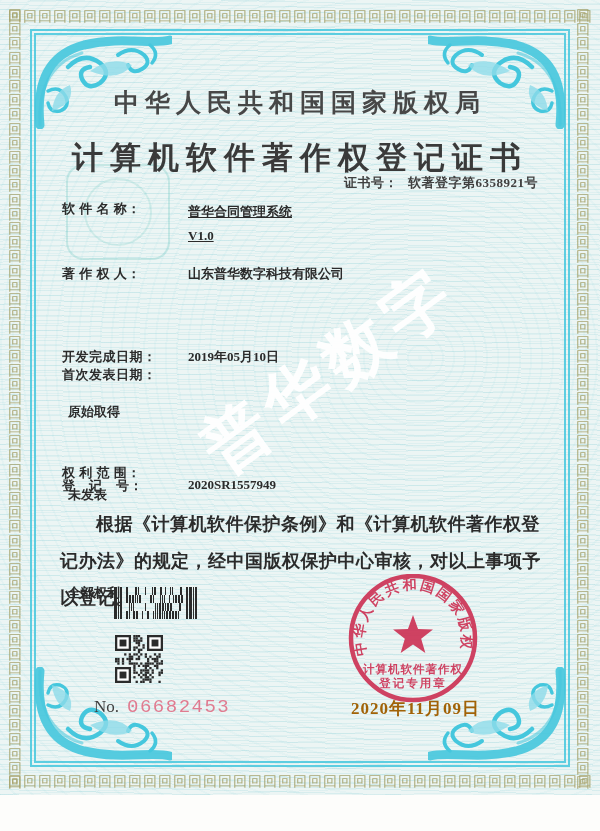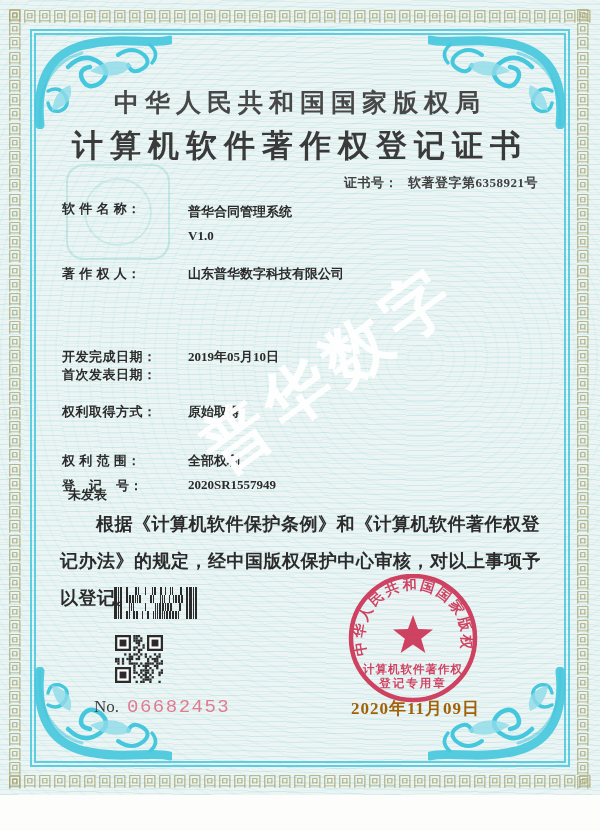--- a/index.html
+++ b/index.html
@@ -22,29 +22,29 @@
   
   .cyan-frame{position:absolute;left:30px;top:29px;right:30px;bottom:64px;border:6px double rgba(69,199,221,.85);}
   .corner{position:absolute;width:138px;height:96px;}
   .c-tl{left:34px;top:33px;} .c-tr{right:34px;top:33px;transform:scaleX(-1);}
   .c-bl{left:34px;bottom:68px;transform:scaleY(-1);} .c-br{right:34px;bottom:68px;transform:scale(-1,-1);}
   
   .emboss{position:absolute;left:66px;top:164px;width:100px;height:92px;border:2px solid rgba(110,200,192,.30);border-radius:18px;}
   .emboss::after{content:"";position:absolute;left:16px;top:12px;width:64px;height:64px;border:2px solid rgba(110,200,192,.22);border-radius:50%;}
   
   .issuer{position:absolute;left:0;right:0;top:86px;text-align:center;font-size:25px;font-weight:700;letter-spacing:6px;color:#474747;}
-  .cert-title{position:absolute;left:0;right:0;top:125px;text-align:center;font-size:31px;font-weight:800;letter-spacing:7px;color:#3a3a3a;}
+  .cert-title{position:absolute;left:0;right:0;top:137px;text-align:center;font-size:31px;font-weight:800;letter-spacing:7px;color:#3a3a3a;}
   .cert-no{position:absolute;right:62px;top:174px;font-size:13px;font-weight:700;color:#404040;letter-spacing:.5px;}
   .cert-no .lbl{margin-right:10px;}
   
   .row{position:absolute;left:62px;display:flex;font-size:13px;font-weight:700;color:#2b2b2b;z-index:2;}
   .flabel{flex:0 0 120px;letter-spacing:.5px;}
   .fvalue{margin-left:6px;}
-  .vline{display:block;line-height:24px;}
-  .r1{top:200px;} .r2{top:265px;} .r3{top:348px;} .r4{top:366px;flex-direction:column;} .r5{top:403px;} .r6{top:452px;} .r7{top:477px;}
+  .vline{display:block;line-height:24px;text-decoration:underline;}
+  .r1{top:200px;} .r2{top:265px;} .r3{top:348px;} .r4{top:366px;flex-direction:column;} .r5{top:403px;} .r6{top:464px;flex-direction:column;} .r7{top:477px;}
   .statement{position:absolute;left:60px;right:56px;top:506px;font-size:18px;font-weight:600;line-height:2.05;color:#2b2b2b;text-indent:2em;letter-spacing:.5px;z-index:2;}
   
   .watermark{position:absolute;left:150px;top:295px;width:360px;height:150px;display:flex;align-items:center;justify-content:center;
     transform:rotate(-36deg);font-size:66px;font-weight:800;color:#ffffff;letter-spacing:8px;z-index:5;opacity:.96;
     font-family:"Liberation Sans",sans-serif;white-space:nowrap;}
   
   .barcode{position:absolute;left:110px;top:587px;z-index:3;}
   .qr{position:absolute;left:115px;top:635px;z-index:3;}
   .serial{position:absolute;left:94px;top:696px;font-size:17px;color:#3f3f3f;z-index:3;}
   .serial .num{font-family:"Liberation Mono",monospace;font-size:19px;color:#e07b90;letter-spacing:1.5px;margin-left:8px;}
@@ -143,21 +143,20 @@
   </div>
   <div class="row r3">
     <span class="flabel">开发完成日期：</span>
     <span class="fvalue">2019年05月10日</span>
   </div>
   <div class="row r4">
     <span class="flabel">首次发表日期：</span>
     <span class="fvalue">未发表</span>
   </div>
   <div class="row r5">
-    <span class="flabel">权利取得方式：</span>
     <span class="fvalue">原始取得</span>
   </div>
   <div class="row r6">
     <span class="flabel">权 利 范 围：</span>
     <span class="fvalue">全部权利</span>
   </div>
   <div class="row r7">
     <span class="flabel">登　记　号：</span>
     <span class="fvalue">2020SR1557949</span>
   </div>

